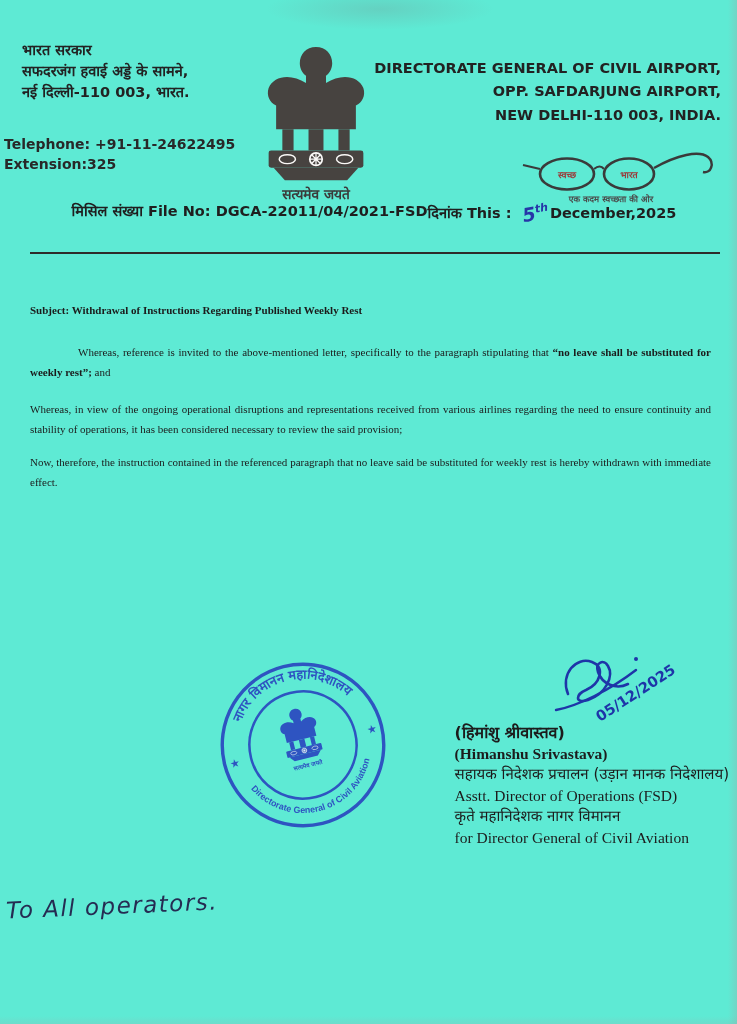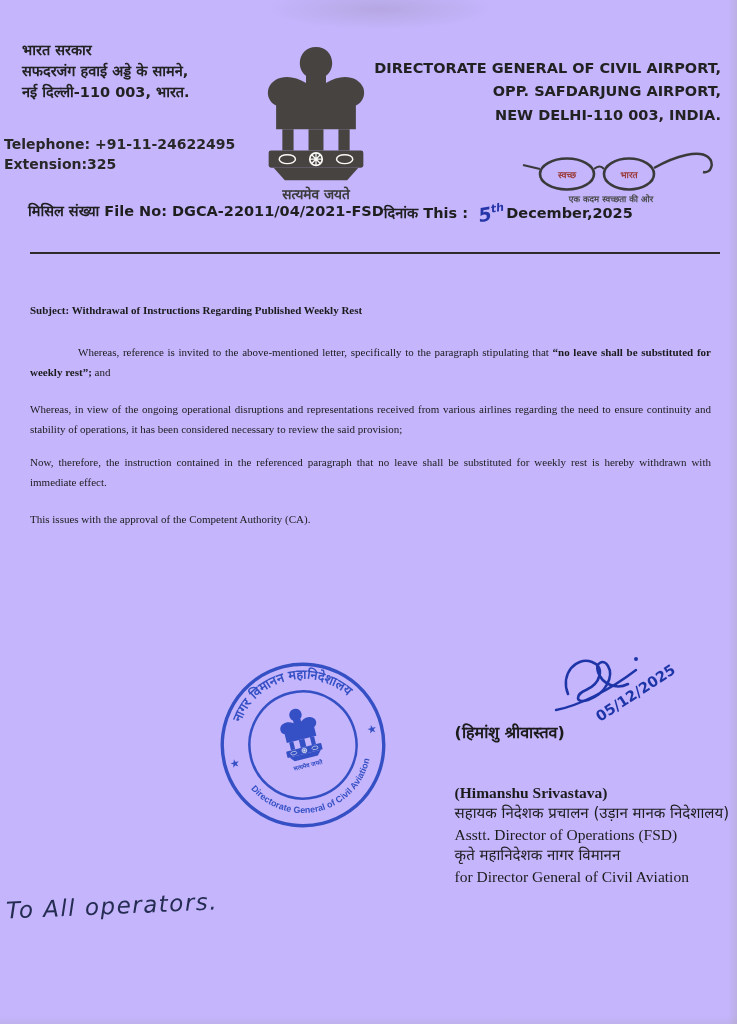--- a/index.html
+++ b/index.html
@@ -1,18 +1,18 @@
 <!DOCTYPE html>
 <html><head>
 <meta charset="utf-8">
 <style>
   html,body{margin:0;padding:0;}
   .page{
     position:relative;width:737px;height:1024px;margin:0 auto;
-    background:#c4b5fd;overflow:hidden;
+    background:#5eead4;overflow:hidden;
     font-family:"Liberation Serif",serif;color:#1d1d1d;
   }
   
   .smudge{position:absolute;left:265px;top:-12px;width:230px;height:42px;
     background:radial-gradient(ellipse at center,rgba(125,112,118,.20),transparent 70%);}
   .edge-right{position:absolute;right:0;top:0;width:9px;height:100%;
     background:linear-gradient(to left,rgba(165,158,158,.28),transparent);}
   .edge-bottom{position:absolute;left:0;bottom:0;width:100%;height:8px;
     background:linear-gradient(to top,rgba(170,162,162,.18),transparent);}
 
@@ -22,21 +22,21 @@
   .hdr-contact{position:absolute;left:4px;top:134px;
     font-family:"DejaVu Sans",sans-serif;font-weight:bold;font-size:14px;
     line-height:1.45;color:#282828;}
   .emblem{position:absolute;left:250px;top:42px;width:132px;height:162px;}
   .hdr-right{position:absolute;right:16px;top:57px;text-align:right;
     font-family:"DejaVu Sans",sans-serif;font-weight:bold;font-size:14.5px;
     line-height:1.62;color:#222;}
   .swachh{position:absolute;right:20px;top:150px;width:198px;height:58px;}
 
   .file-row{position:absolute;left:28px;top:200px;width:692px;
-    display:flex;justify-content:flex-start;align-items:flex-start;
+    display:flex;justify-content:center;align-items:flex-start;
     font-family:"DejaVu Sans",sans-serif;font-weight:bold;font-size:14.5px;color:#1f1f1f;}
   .hand-day{display:inline-block;color:#2636a8;font-style:italic;
     font-size:19px;transform:rotate(-10deg) translateY(2px);margin:0 2px 0 10px;
     font-family:"DejaVu Sans",sans-serif;font-weight:bold;}
   .hand-day sup{font-size:11px;}
 
   .rule{position:absolute;left:30px;top:252px;width:690px;height:0;
     border-top:2px solid #2e2c2a;}
 
   .body-text{position:absolute;left:30px;top:300px;width:681px;
@@ -50,21 +50,21 @@
   .b{font-weight:bold;}
 
   .stamp{position:absolute;left:218px;top:660px;width:170px;height:170px;
     transform:rotate(-14deg);opacity:.93;}
 
   .signature{position:absolute;left:548px;top:646px;width:190px;height:82px;}
 
   .sig-block{position:absolute;right:8px;top:722px;
     line-height:21px;color:#1c1c1c;}
   .sig-name-hi{font-family:"DejaVu Sans",sans-serif;font-weight:bold;font-size:16px;}
-  .sig-name-en{font-family:"Liberation Serif",serif;font-weight:bold;font-size:15.5px;margin-top:39px;}
+  .sig-name-en{font-family:"Liberation Serif",serif;font-weight:bold;font-size:15.5px;}
   .sig-title-hi,.sig-for-hi{font-family:"DejaVu Sans",sans-serif;font-size:15px;}
   .sig-title-en,.sig-for-en{font-family:"Liberation Serif",serif;font-size:15.5px;}
 
   .note{position:absolute;left:6px;top:893px;
     font-family:"DejaVu Sans",sans-serif;font-style:italic;font-size:23px;
     color:#252c52;transform:rotate(-2.5deg);letter-spacing:1.5px;}
 </style>
 </head>
 <body>
 
@@ -127,22 +127,21 @@
       <span>दिनांक This :</span><span class="hand-day"><span>5</span><sup>th</sup></span><span>December,2025</span>
     </span>
   </div>
 
   <div class="rule"></div>
 
   <div class="body-text">
     <p class="p-subject">Subject: Withdrawal of Instructions Regarding Published Weekly Rest</p>
     <p class="p-1"><span>Whereas, reference is invited to the above-mentioned letter, specifically to the paragraph stipulating that </span><span class="b">“no leave shall be substituted for weekly rest”;</span><span> and</span></p>
     <p class="p-2">Whereas, in view of the ongoing operational disruptions and representations received from various airlines regarding the need to ensure continuity and stability of operations, it has been considered necessary to review the said provision;</p>
-    <p class="p-3">Now, therefore, the instruction contained in the referenced paragraph that no leave shall be substituted for weekly rest is hereby withdrawn with immediate effect.</p>
-    <p>This issues with the approval of the Competent Authority (CA).</p>
+    <p class="p-3">Now, therefore, the instruction contained in the referenced paragraph that no leave said be substituted for weekly rest is hereby withdrawn with immediate effect.</p>
   </div>
 
   <div class="stamp">
     <svg width="170" height="170" viewBox="0 0 200 200">
       <defs>
         <path id="arcTop" d="M 25.4 122.8 A 78 78 0 1 1 174.6 122.8" fill="none"></path>
         <path id="arcBottom" d="M 22.7 120.7 A 80 80 0 0 0 177.3 120.7" fill="none"></path>
       </defs>
       <circle cx="100" cy="100" r="95" fill="none" stroke="#2b49c0" stroke-width="4"></circle>
       <circle cx="100" cy="100" r="63" fill="none" stroke="#2b49c0" stroke-width="3"></circle>

